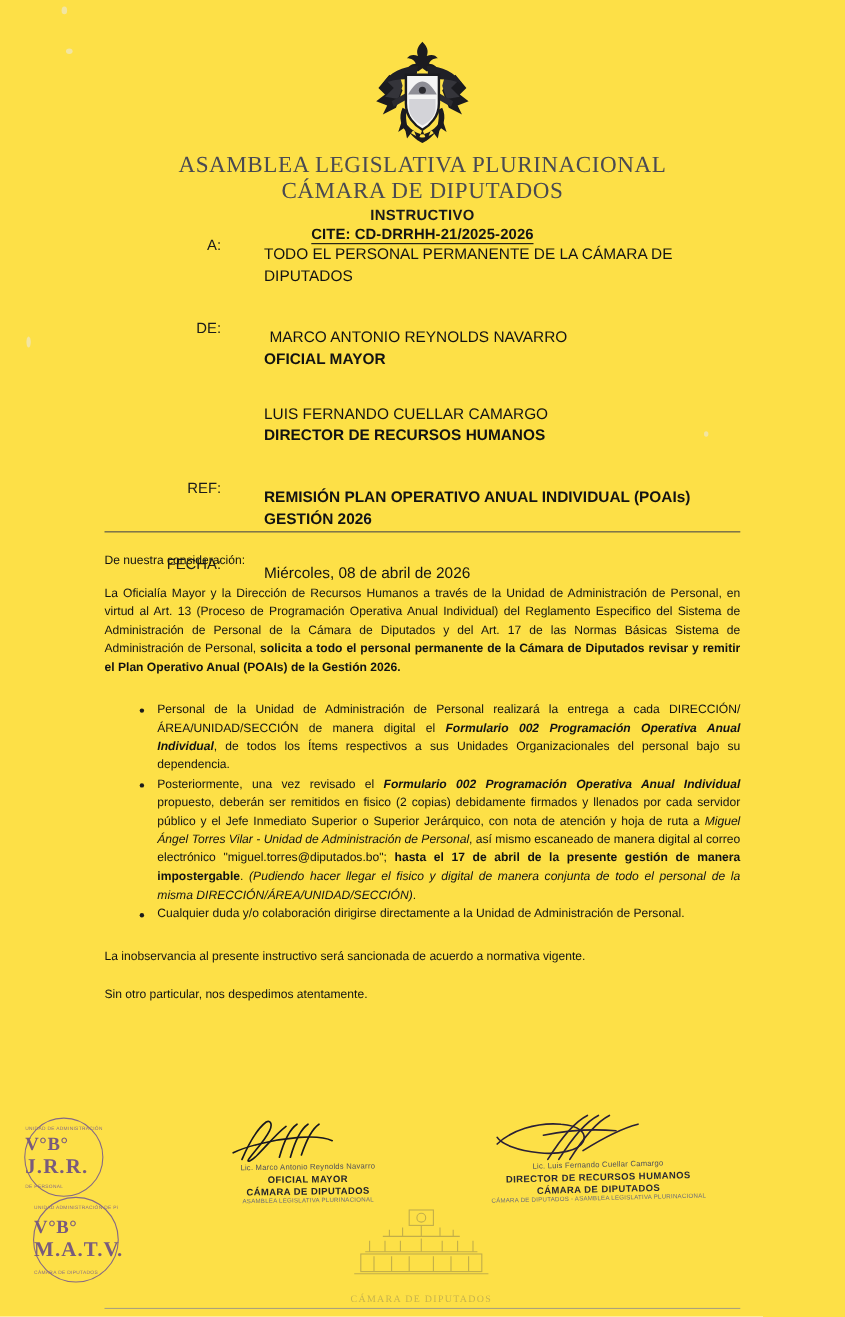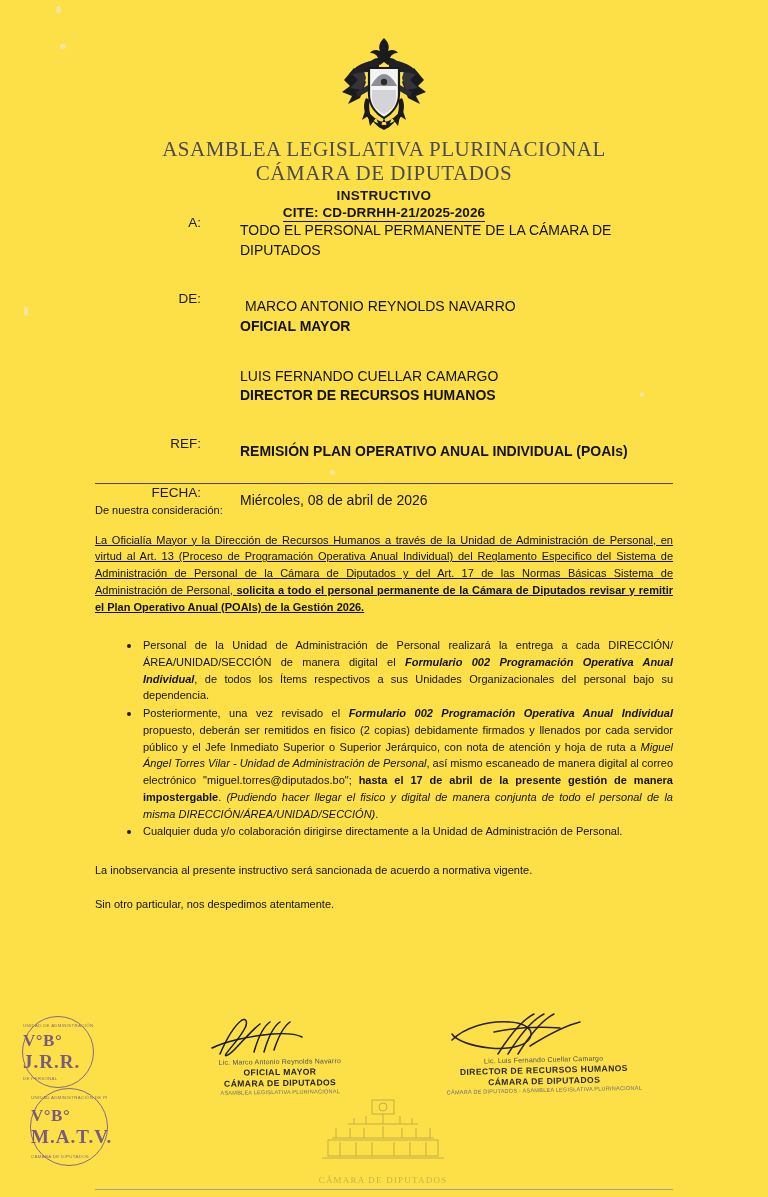--- a/index.html
+++ b/index.html
@@ -118,21 +118,21 @@
     left: 95px;
     top: 502px;
     width: 578px;
     font-size: 11px;
     line-height: 1.52;
     color: #121212;
   }
   .body p {
     margin: 0 0 13px 0;
   }
-  .p-justify { text-align: justify; text-decoration: underline; }
+  .p-justify { text-align: justify; }
   .b { font-weight: bold; }
   .i { font-style: italic; }
   .bi { font-weight: bold; font-style: italic; }
 
   .bullets {
     list-style: none;
     margin: 0 0 13px 0;
     padding: 0;
   }
   .bullets li {
@@ -329,20 +329,21 @@
         <span class="sub bold">DIRECTOR DE RECURSOS HUMANOS</span>
       </div>
     </div>
 
     <div class="gap-c"></div>
 
     <div class="meta-row">
       <div class="meta-label">REF:</div>
       <div class="meta-value">
         <span class="sub bold">REMISIÓN PLAN OPERATIVO ANUAL INDIVIDUAL (POAIs)</span>
+        <span class="sub bold">GESTIÓN 2026</span>
       </div>
     </div>
 
     <div class="gap-d"></div>
 
     <div class="meta-row">
       <div class="meta-label">FECHA:</div>
       <div class="meta-value">Miércoles, 08 de abril de 2026</div>
     </div>
   </div>

